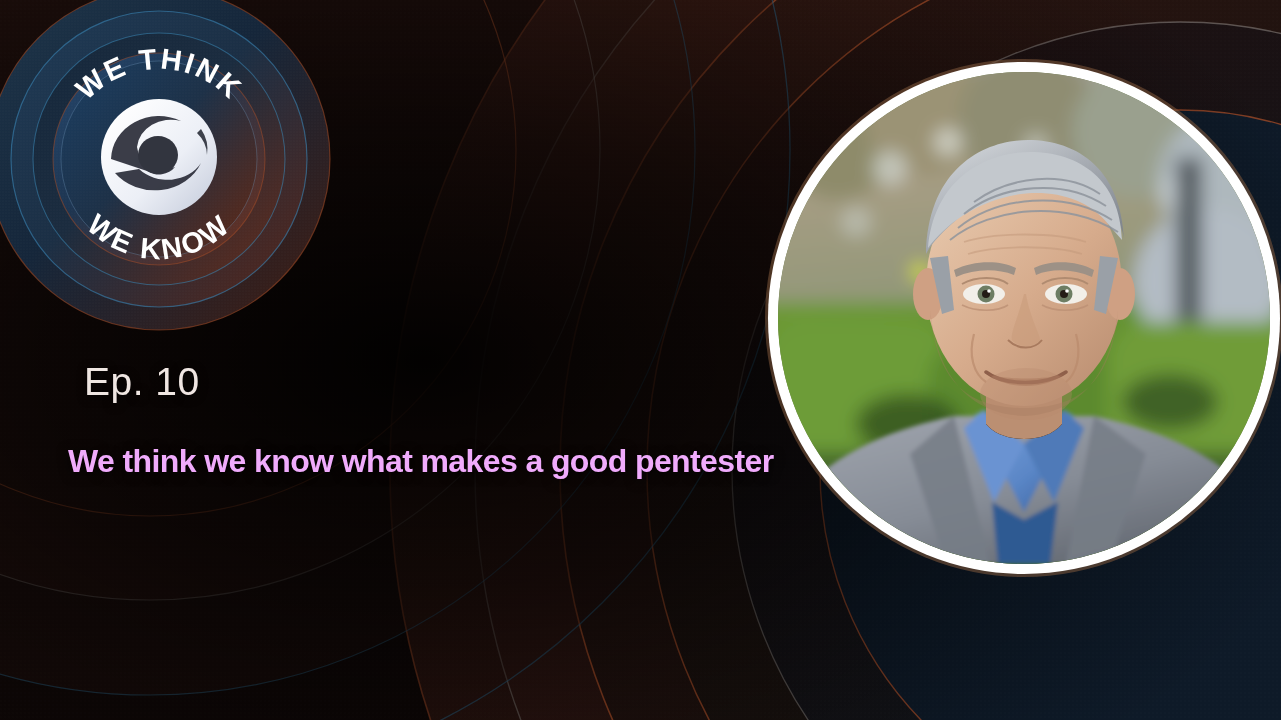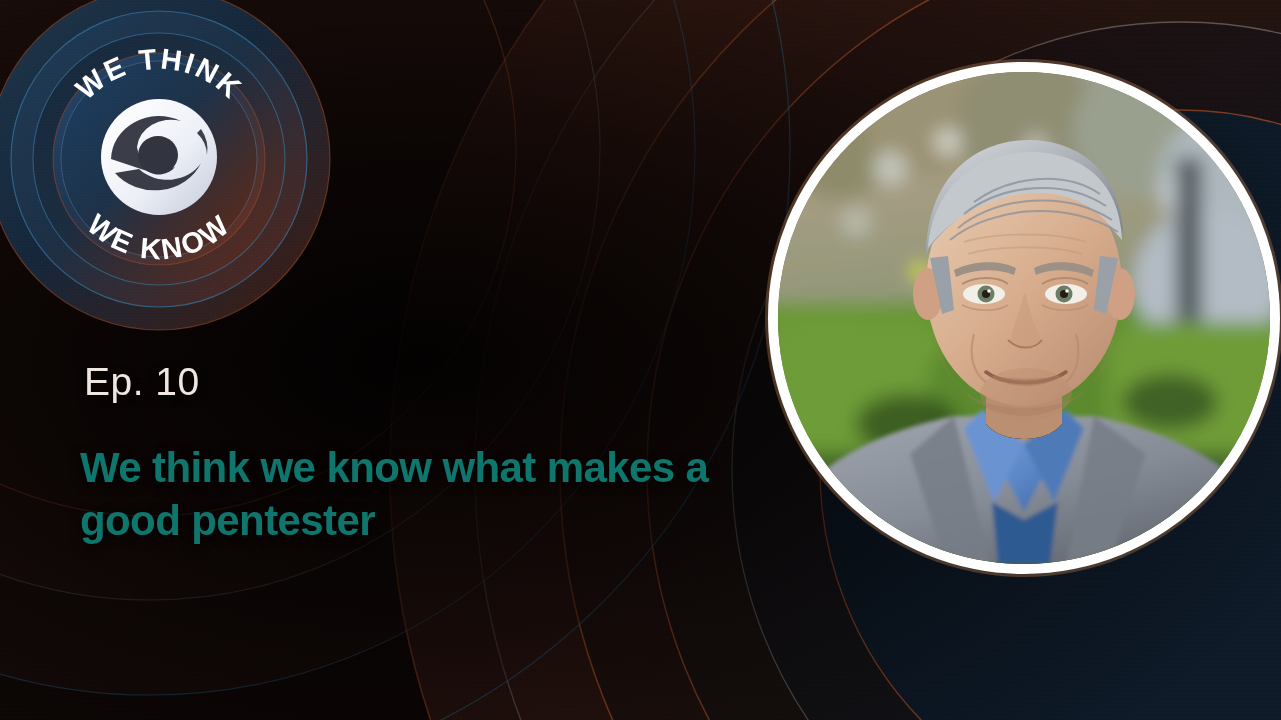--- a/index.html
+++ b/index.html
@@ -37,26 +37,26 @@
   #guest-name{
     font-size:62px;
     line-height:1;
     font-weight:700;
     color:#ffffff;
     letter-spacing:-1.2px;
     margin:0 0 42px 0;
     text-shadow:0 2px 12px rgba(0,0,0,.85);
   }
   #episode-title{
-    font-size:42px;
+    font-size:32px;
     line-height:1.27;
     font-weight:700;
-    color:#0f766e;
+    color:#f0abfc;
     letter-spacing:-0.6px;
-    margin:12px;
+    margin:0;
     max-width:710px;
     text-shadow:0 2px 12px rgba(0,0,0,.85);
   }
 
   
   #portrait-wrap{
     position:absolute;
     left:768px;top:62px;
     width:512px;height:512px;
   }

